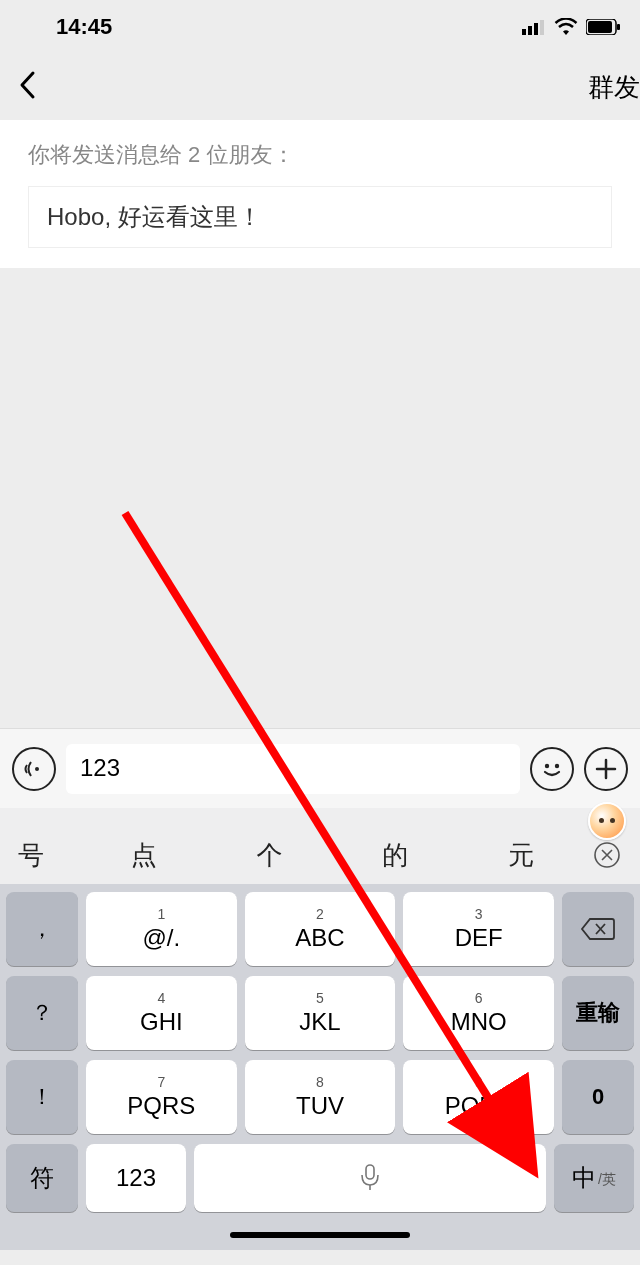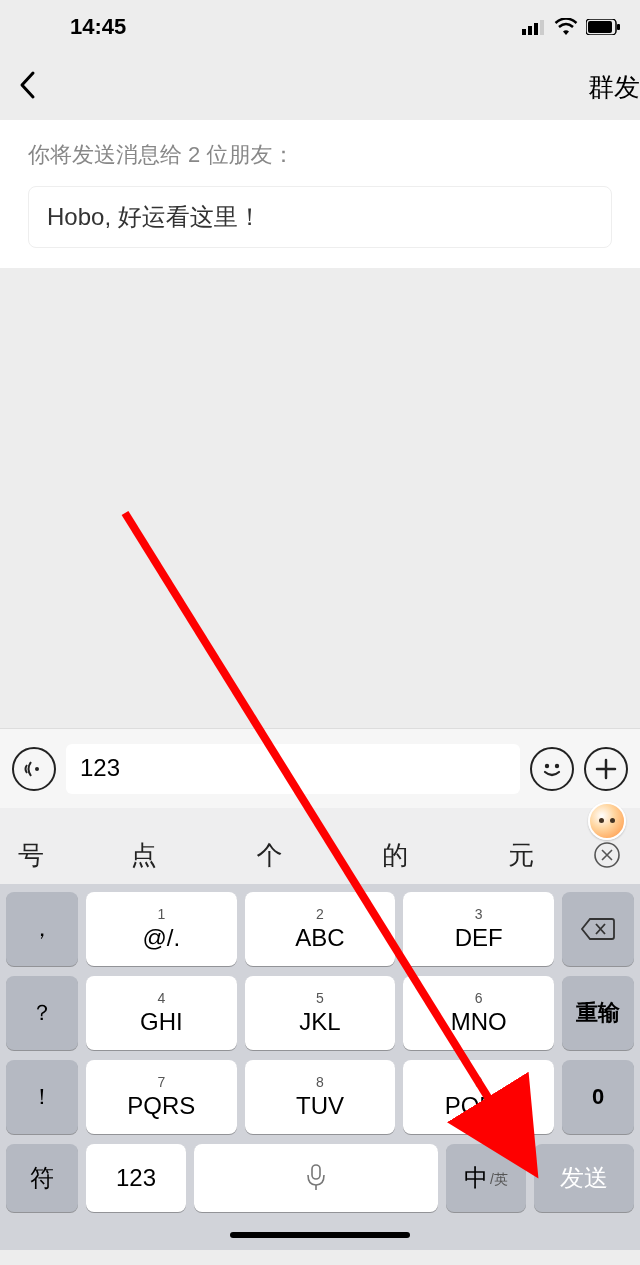--- a/index.html
+++ b/index.html
@@ -1,28 +1,28 @@
 <!DOCTYPE html>
 <html><head>
   <meta charset="utf-8">
   <style>
     * { margin: 0; padding: 0; box-sizing: border-box; font-family: -apple-system, BlinkMacSystemFont, "Helvetica Neue", sans-serif; }
     body { width: 640px; height: 1265px; background: #ededed; position: relative; overflow: hidden; }
     
-    .status-bar { height: 54px; display: flex; align-items: center; justify-content: space-between; padding: 0 20px 0 70px; background: #ededed; }
+    .status-bar { height: 54px; display: flex; align-items: center; justify-content: space-between; padding: 0 20px 0 56px; background: #ededed; }
     .status-time { font-size: 22px; font-weight: 600; }
     .status-icons { display: flex; gap: 8px; align-items: center; }
     
     .nav-bar { height: 66px; display: flex; align-items: center; background: #ededed; position: relative; }
     .back-btn { position: absolute; left: 18px; }
     .nav-title { flex: 1; text-align: right; font-size: 26px; font-weight: 500; }
     
     .content { background: #fff; padding: 20px 28px; }
     .recipients-label { color: #888; font-size: 22px; margin-bottom: 16px; }
-    .recipients-box { border: 1px solid #eee; border-radius: 8px; padding: 14px 18px; font-size: 24px; color: #333; }
+    .recipients-box { border: 1px solid #eee; border-radius: 0; padding: 14px 18px; font-size: 24px; color: #333; }
     
     .gray-area { flex: 1; background: #ededed; }
     
     .input-bar { height: 80px; background: #f6f6f6; display: flex; align-items: center; padding: 0 12px; gap: 10px; border-top: 1px solid #ddd; }
     .circle-btn { width: 44px; height: 44px; border: 2px solid #222; border-radius: 50%; display: flex; align-items: center; justify-content: center; flex-shrink: 0; }
     .text-input { flex: 1; background: #fff; border-radius: 6px; padding: 10px 14px; font-size: 24px; height: 50px; }
     
     .suggestion-bar { height: 58px; background: #eeeeef; display: flex; align-items: center; padding: 0 10px; }
     .sugg-item { flex: 1; text-align: center; font-size: 26px; color: #222; }
     .sugg-item.first { flex: 0.5; text-align: left; padding-left: 8px; }
@@ -194,21 +194,20 @@
       <svg width="22" height="30" viewBox="0 0 22 30">
           <rect x="7" y="2" width="8" height="14" rx="4" stroke="#777" stroke-width="1.6" fill="none"></rect>
           <path d="M3 12 Q3 22 11 22 Q19 22 19 12" stroke="#777" stroke-width="1.6" fill="none"></path>
           <line x1="11" y1="22" x2="11" y2="27" stroke="#777" stroke-width="1.6"></line>
         </svg>
     </div>
     <div class="bottom-key" style="width:80px">
       <span>中</span>
         <span class="lang-sub">/英</span>
     </div>
-    <div class="bottom-key kb-key-orange" style="width:100px">发送</div>
   </div>
 </div>
 <div class="sp">
   <div style="width:180px;height:6px;background:#000;border-radius:3px"></div>
 </div>
 
 <svg class="arrow-overlay" width="640" height="1265">
   <defs>
     <marker id="ah" markerWidth="14" markerHeight="14" refX="10" refY="6" orient="auto">
       <path d="M0,0 L12,6 L0,12 Z" fill="#fe0000"></path>

